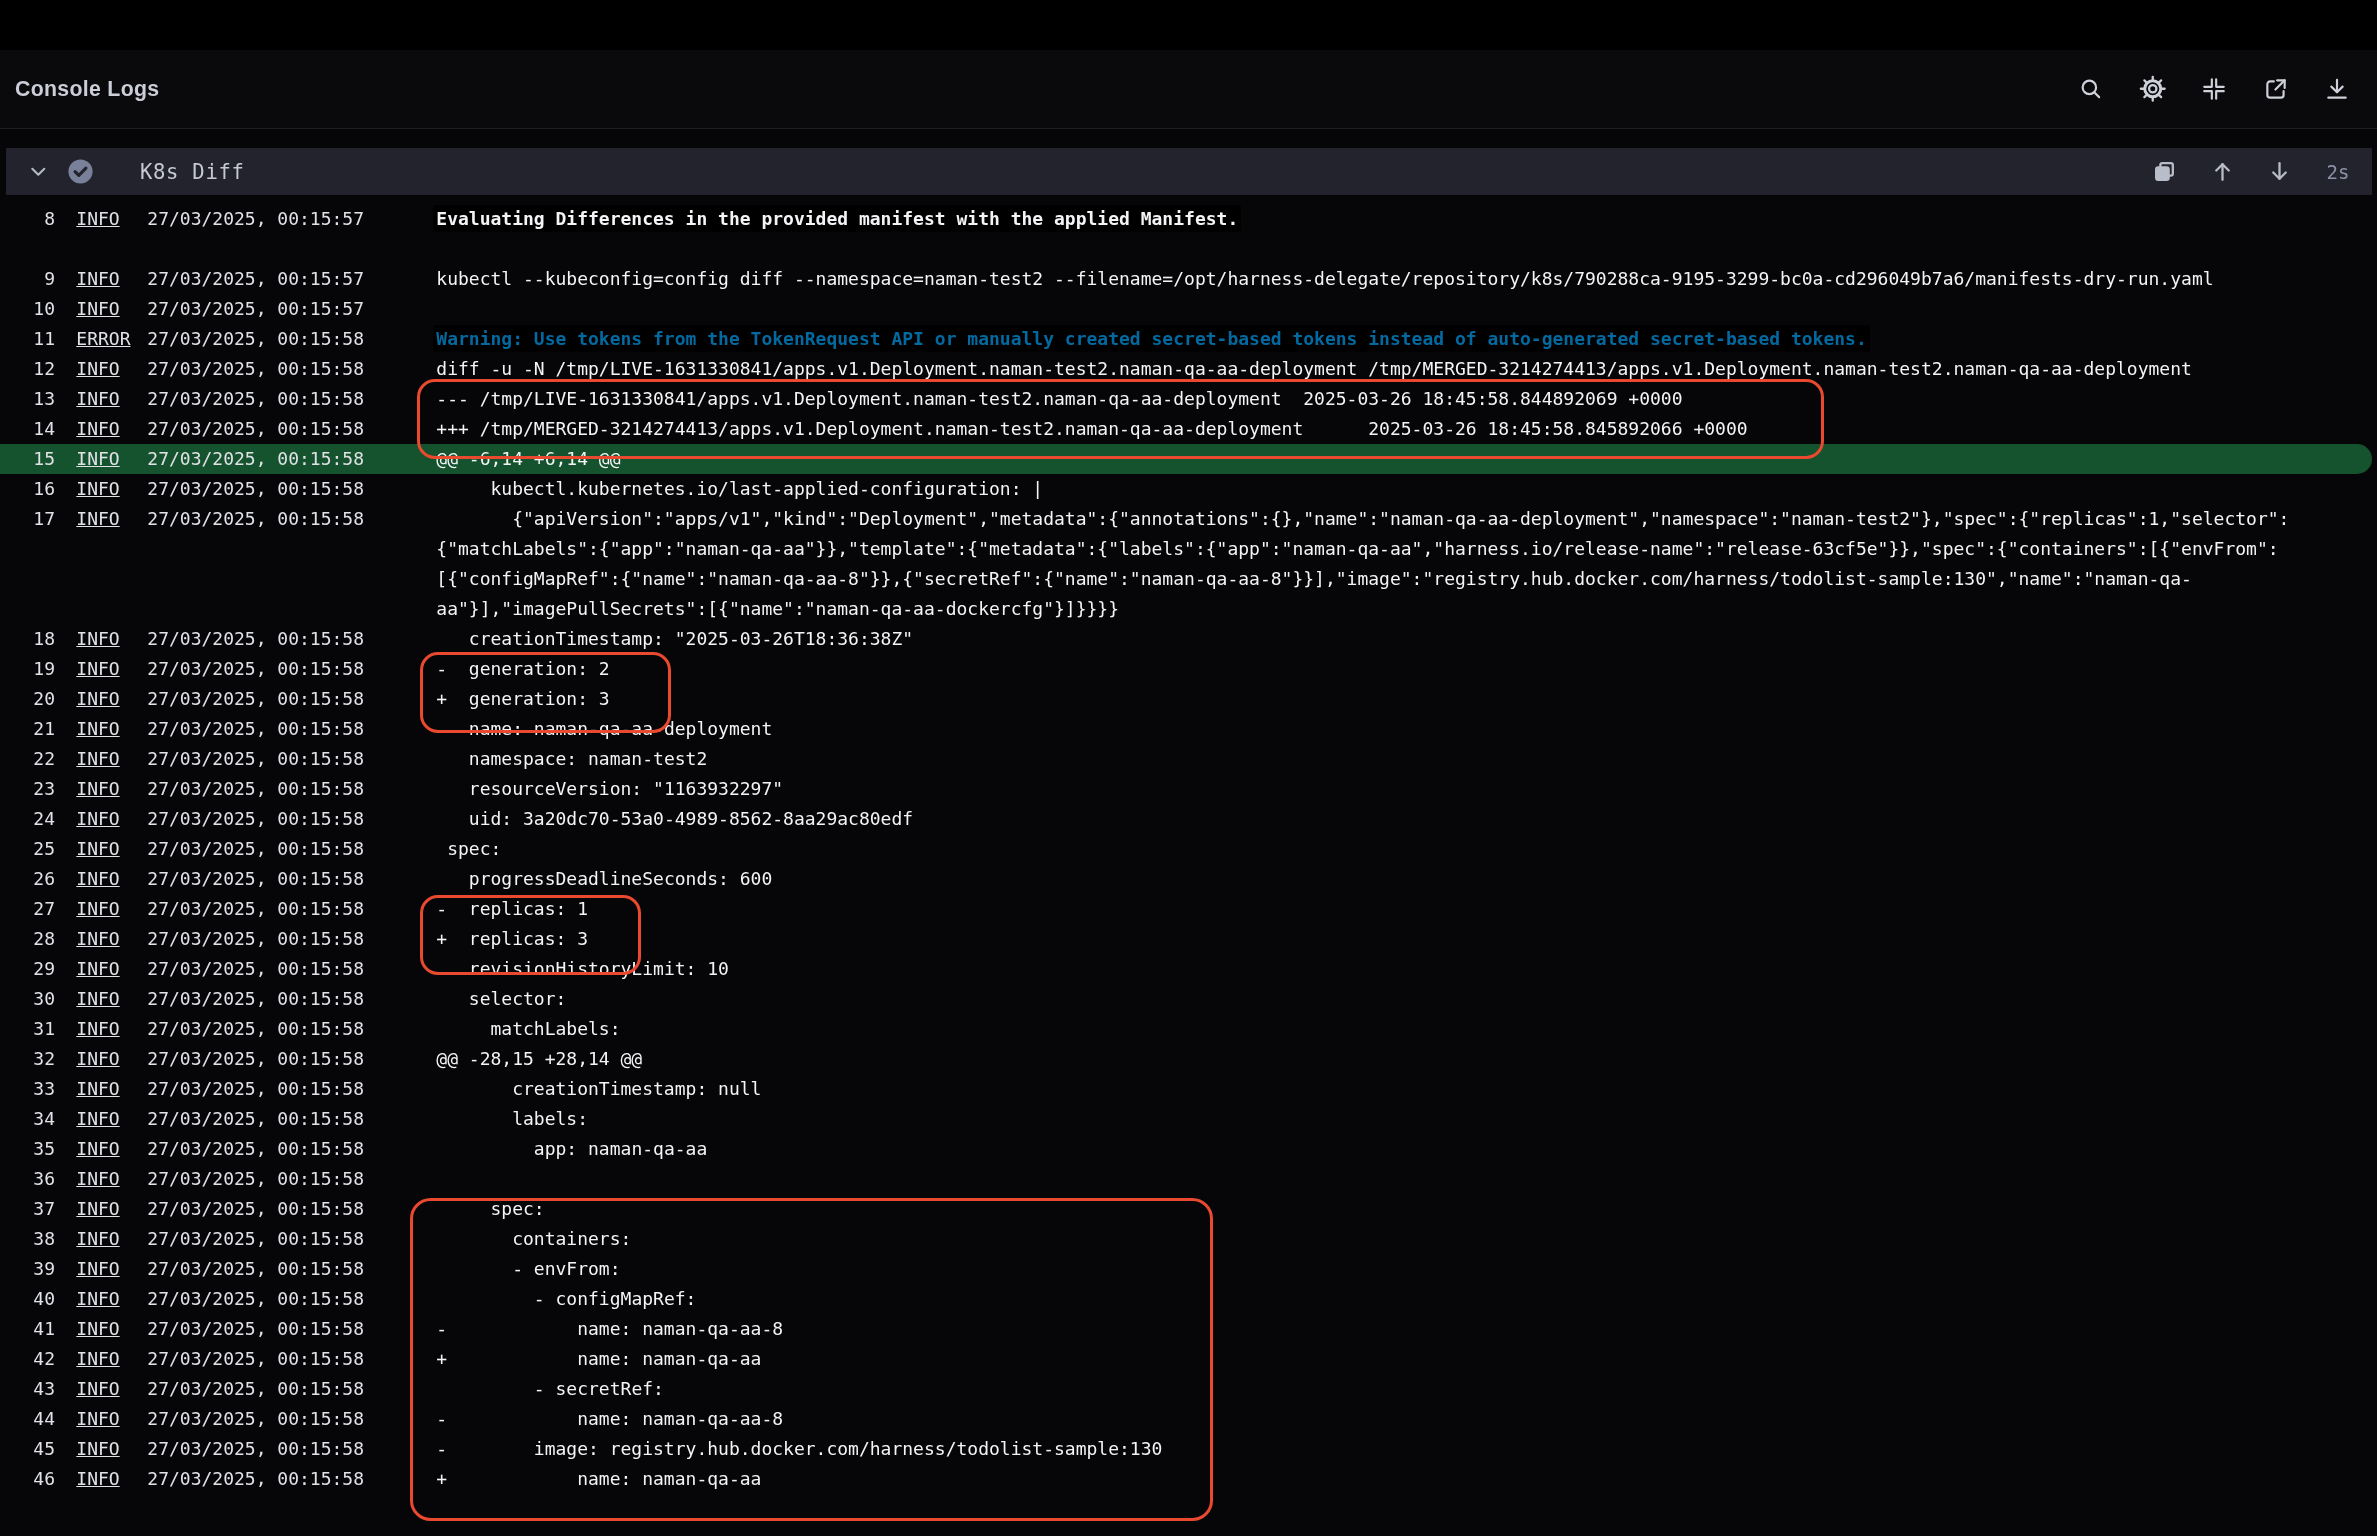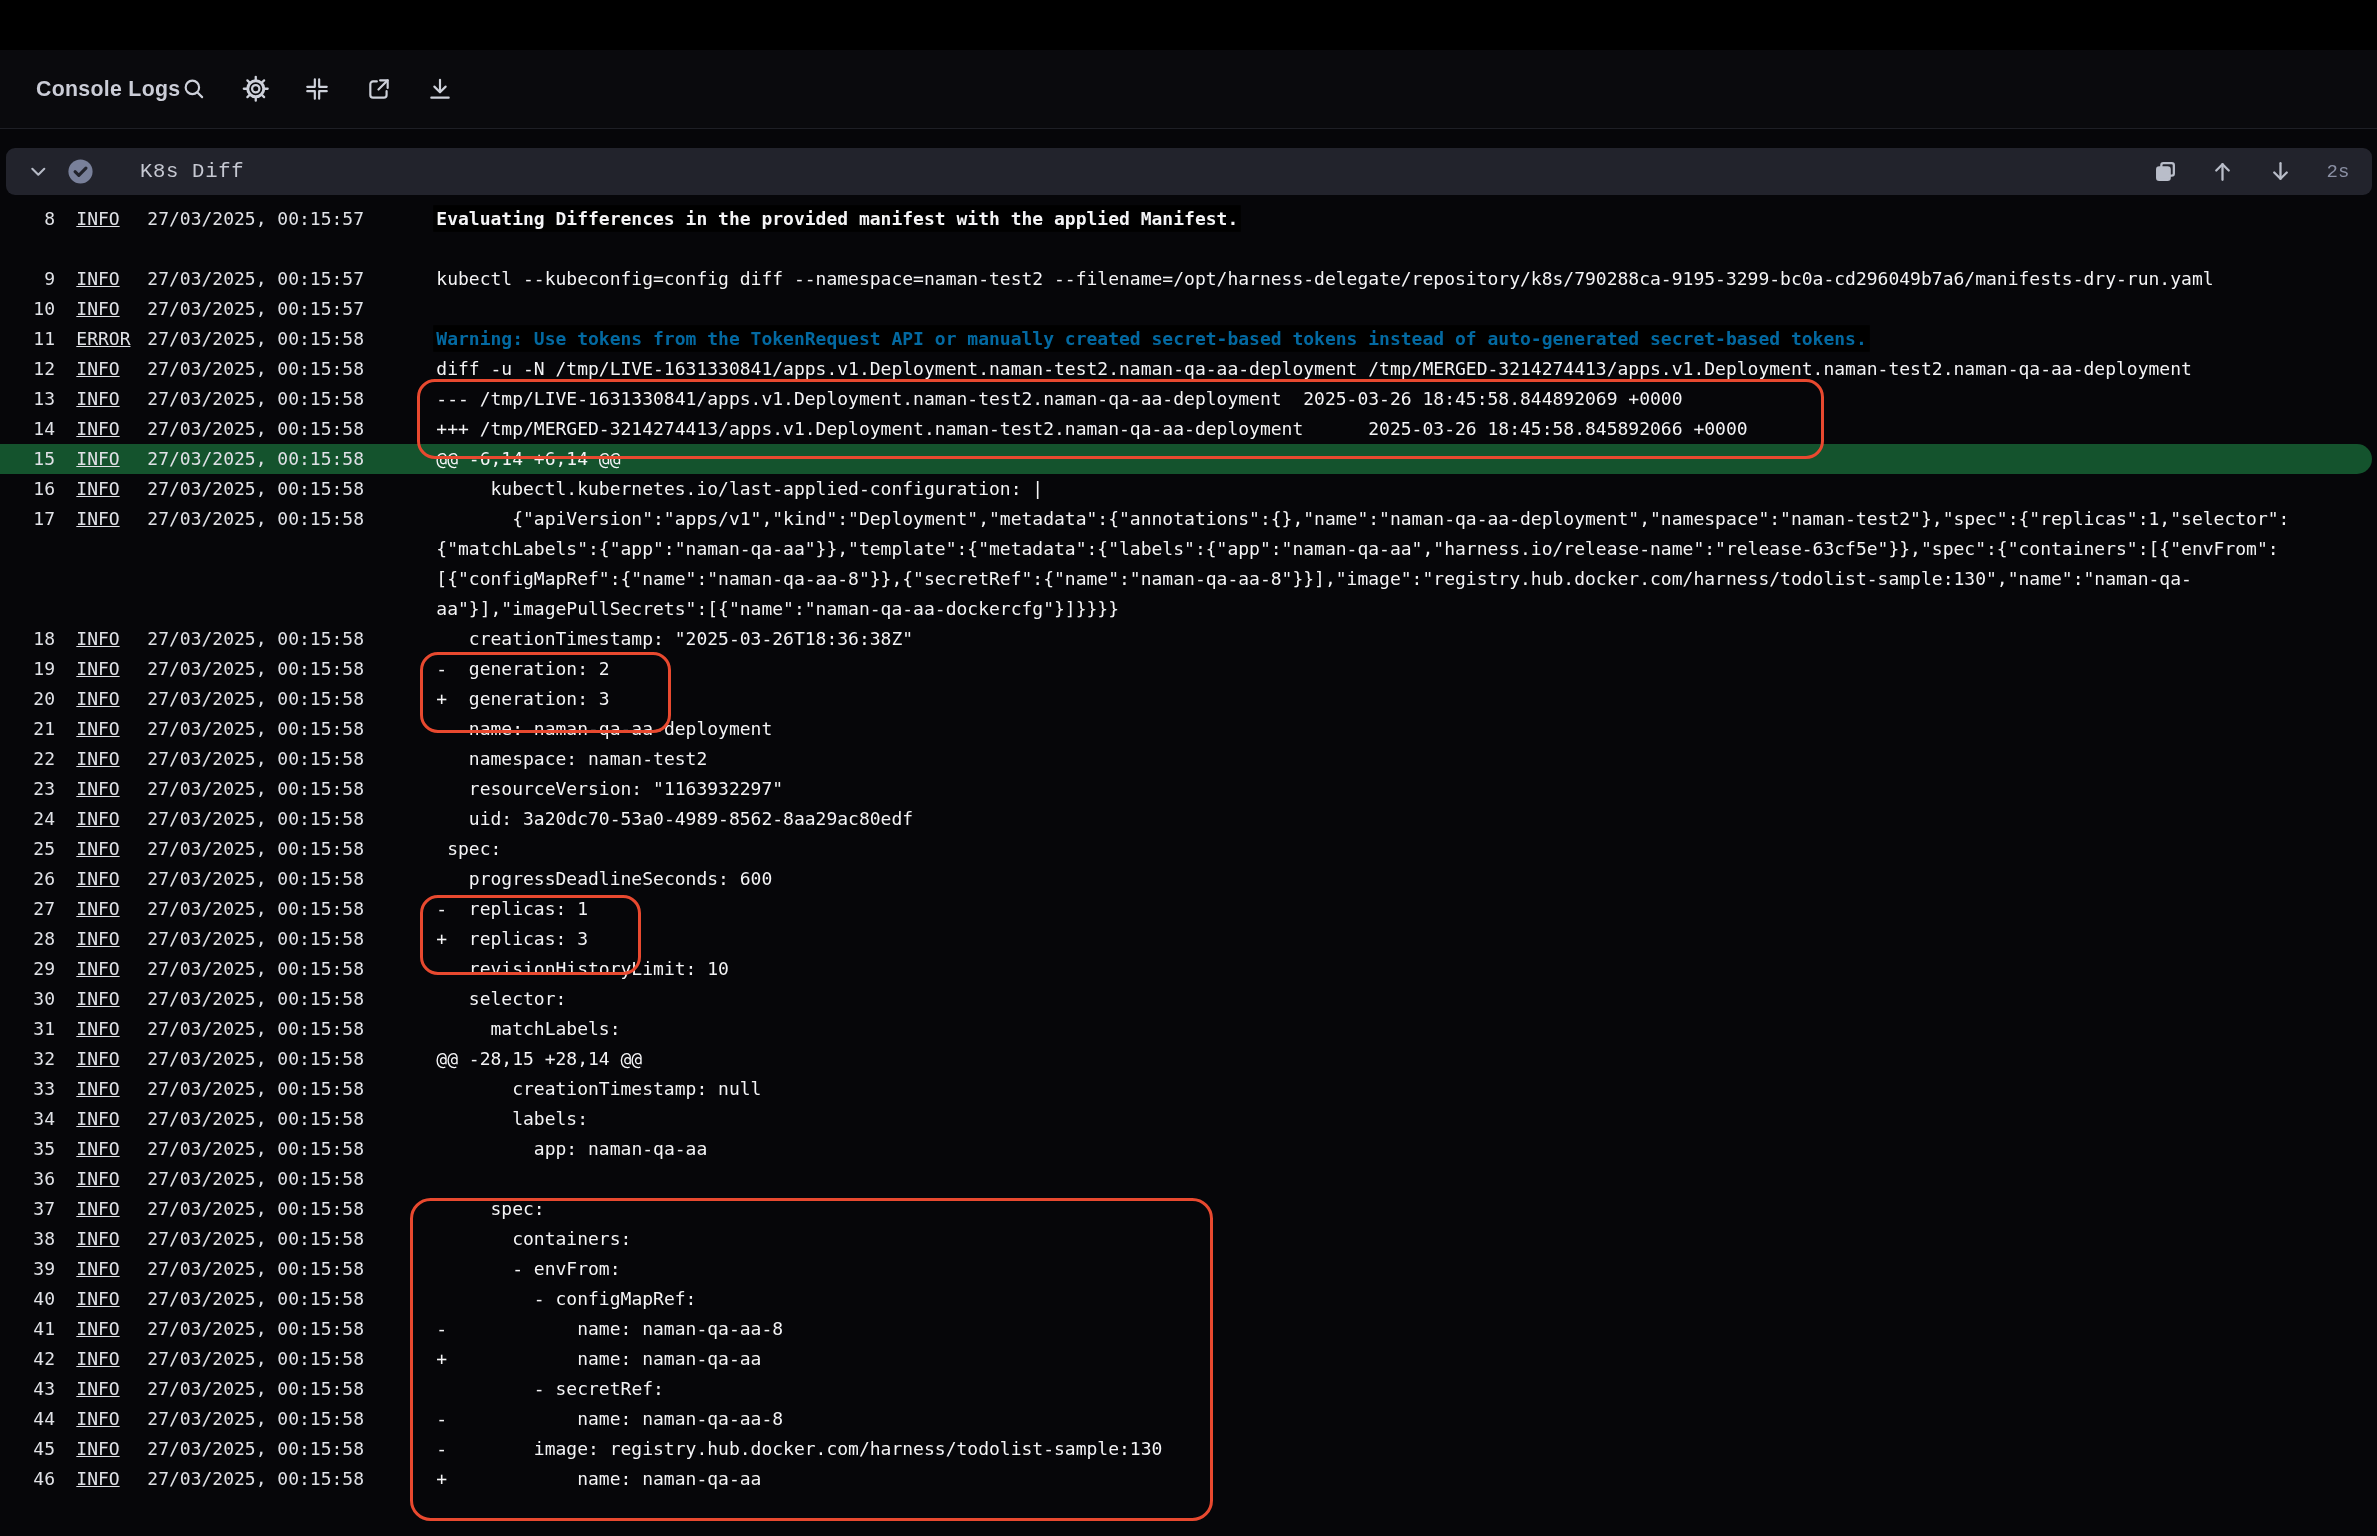--- a/index.html
+++ b/index.html
@@ -4,34 +4,34 @@
 <style>
   html,body{margin:0;padding:0;}
   body{
     width:2377px;height:1537px;overflow:hidden;
     background:#060609;
     font-family:"DejaVu Sans Mono",monospace;
   }
   .topstrip{height:50px;background:#000000;}
   .header{
     height:78px;background:#0a0a0d;
-    display:flex;align-items:center;
-    padding:0 36px;border-bottom:1.4px solid #1e1f25;
+    display:flex;align-items:center;justify-content:space-between;
+    padding:0 15px;border-bottom:1.4px solid #1e1f25;
   }
   .header-title{
     font-family:"Liberation Sans",sans-serif;font-weight:bold;
     font-size:21.3px;color:#cbcdd7;letter-spacing:0.3px;
   }
   .hicons{display:flex;align-items:center;gap:34px;margin-right:11px;}
   .hicon{width:27.5px;height:27.5px;display:flex;align-items:center;justify-content:center;cursor:pointer;}
   .hicon svg{stroke:#ced1da;fill:none;stroke-width:2;stroke-linecap:round;stroke-linejoin:round;}
 
   .stepbar{
-    margin:19px 5.5px 0 5.5px;height:47px;background:#22232c;border-radius:9px;
-    display:flex;align-items:center;padding:0 18px;font-family:Liberation Mono, monospace;
+    margin:19px 5.5px 0 5.5px;height:47px;background:#22232c;border-radius:1px;
+    display:flex;align-items:center;padding:0 18px;
   }
   .chev{width:30px;height:30px;display:flex;align-items:center;justify-content:center;cursor:pointer;}
   .chev svg{stroke:#b6bac6;fill:none;stroke-width:2.4;stroke-linecap:round;stroke-linejoin:round;}
   .badge{margin-left:12.4px;display:flex;align-items:center;}
   .step-title{margin-left:45px;font-size:20.6px;color:#c6c8d2;letter-spacing:0.7px;}
   .sicons{margin-left:auto;display:flex;align-items:center;gap:30px;}
   .sicon{width:27.5px;height:27.5px;display:flex;align-items:center;justify-content:center;cursor:pointer;}
   .sicon svg{stroke:#b9bdc9;fill:none;stroke-width:2.2;stroke-linecap:round;stroke-linejoin:round;}
   .duration{font-size:19px;color:#8b90a4;margin-left:2.8px;margin-right:4.1px;}
 

